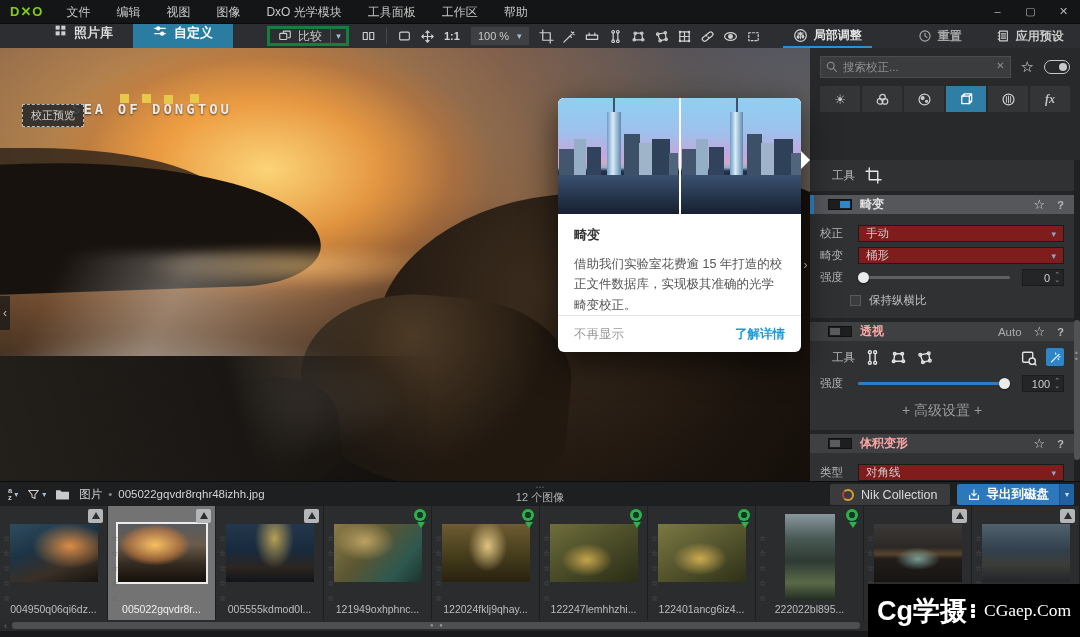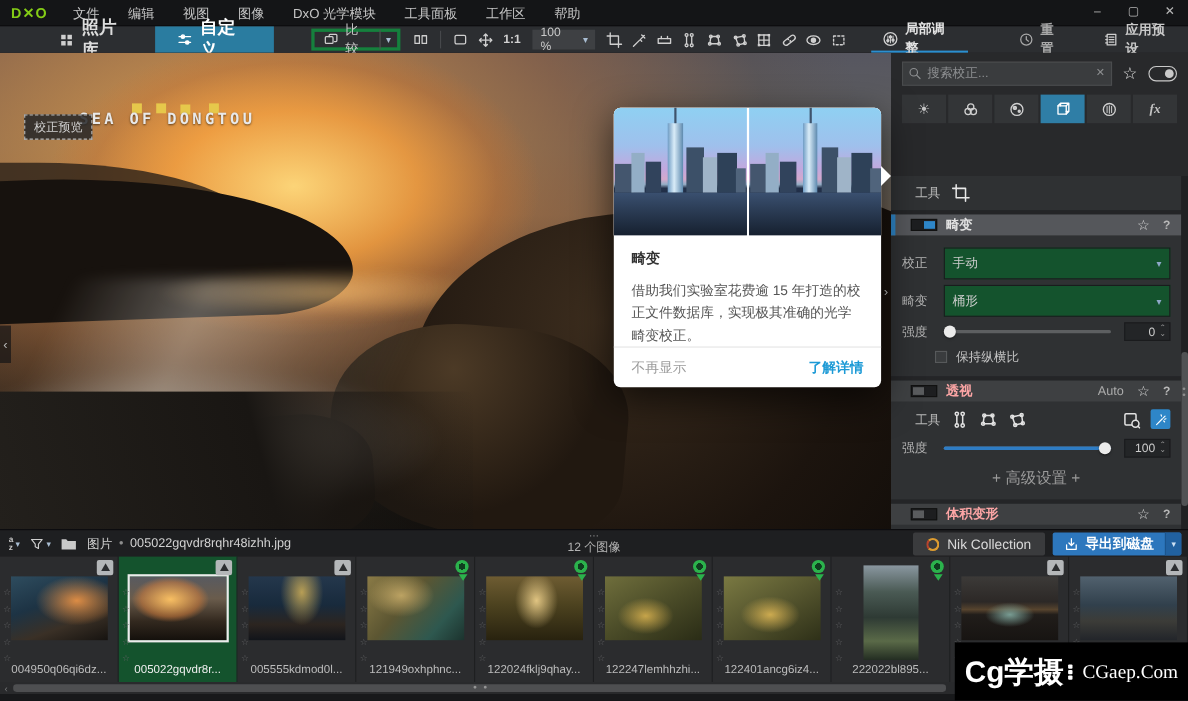--- a/index.html
+++ b/index.html
@@ -11,21 +11,21 @@
 
   
   .menubar{position:absolute;top:0;left:0;right:0;height:24px;background:#141517;display:flex;align-items:center;padding-left:10px;border-bottom:1px solid #0b0b0d}
   .logo{font-weight:bold;color:#84cc16;font-size:13px;letter-spacing:1px;margin-right:10px}
   .menu-item{padding:0 13px;color:#c6c6c6;font-size:12px;line-height:24px}
   .win-controls{position:absolute;right:0;top:0;height:23px;display:flex}
   .win-btn{width:33px;text-align:center;line-height:23px;color:#b5b5b5;font-size:11px}
 
   
   .toolbar{position:absolute;top:24px;left:0;right:0;height:24px;background:#2c2e31;display:flex;align-items:center}
-  .tab{height:24px;display:flex;align-items:center;gap:7px;padding:0 20px;font-weight:bold;color:#dcdcdc;font-size:16px}
+  .tab{height:24px;display:flex;gap:7px;padding:0 20px;font-weight:bold;color:#dcdcdc;font-size:13px}
   .tab:first-child{margin-left:34px}
   .tab.active{background:#2a7ca0;color:#fff}
   .tsep{width:1px;height:16px;background:#46484b;margin:0 6px}
   .compare-box{display:flex;align-items:center;height:20px;border:3px solid #15803d;margin-left:34px}
   .compare-main{display:flex;align-items:center;gap:6px;padding:0 8px;height:100%}
   .compare-caret{width:16px;text-align:center;border-left:1px solid #505254;color:#a9bdd2;font-size:9px;line-height:18px}
   .tool-ic{width:23px;height:24px;display:flex;align-items:center;justify-content:center}
   .ratio{font-weight:bold;color:#d2d2d2;font-size:11px;padding:0 5px}
   .zoom-dd{display:flex;align-items:center;gap:8px;background:#3e4043;height:18px;padding:0 7px;color:#c9c9c9;font-size:11px;margin:0 6px}
   .zoom-dd .dd-caret{color:#a9bdd2;font-size:9px}
@@ -107,21 +107,21 @@
   .toggle.on .knob{left:auto;right:1px;background:#2e86c8}
   .sec-title{font-weight:bold;color:#e2e2e2;font-size:12px}
   .sec-title.dim{color:#fca5a5}
   .sec-right{margin-left:auto;display:flex;align-items:center;gap:12px}
   .auto-lbl{color:#ababab;font-size:11.5px}
   .sec-star{color:#d8d8d8;font-size:13px}
   .sec-help{color:#b8b8b8;font-size:11px;font-weight:bold}
   .sec-body{padding:6px 10px 8px 10px}
   .prow{display:flex;align-items:center;gap:12px;margin:5px 0}
   .plabel{width:26px;color:#b5b5b5;font-size:11.5px;text-align:left}
-  .select{flex:1;height:29px;background:#14532d;border:1px solid #1a1b1d;display:flex;align-items:center;padding:0 7px;color:#cdcdcd;font-size:11.5px}
+  .select{flex:1;height:17px;background:#7f1d1d;border:1px solid #1a1b1d;display:flex;align-items:center;padding:0 7px;color:#cdcdcd;font-size:11.5px}
   .sel-caret{margin-left:auto;color:#8fa8c8;font-size:9px}
   .slider{flex:1;height:16px;position:relative;display:flex;align-items:center}
   .track{width:100%;height:3px;background:#5d5f61;border-radius:2px;position:relative}
   .fill{position:absolute;left:0;top:0;bottom:0;background:#2e7cc4;border-radius:2px}
   .knob-s{position:absolute;top:2.5px;width:11px;height:11px;border-radius:50%;background:#ebebeb;box-shadow:0 1px 2px rgba(0,0,0,.5)}
   .numbox{width:42px;height:17px;background:#232527;border:1px solid #1a1b1d;display:flex;align-items:center;justify-content:flex-end;padding:0 3px;gap:4px;color:#cdcdcd;font-size:11px}
   .spin{display:flex;flex-direction:column;line-height:4.5px;font-size:7px;color:#9a9a9a}
   .chk-row{display:flex;align-items:center;gap:8px;margin:7px 0 2px 30px}
   .checkbox{width:11px;height:11px;background:#3a3c3e;border:1px solid #57595b}
   .chk-label{color:#c3c3c3;font-size:11.5px}
@@ -147,21 +147,21 @@
   .nik-btn{height:21px;background:#3a3b3d;border-radius:2px;display:flex;align-items:center;gap:7px;padding:0 12px;color:#d9d9d9;font-size:12.5px}
   .nik-ring{width:12px;height:12px;border-radius:50%;border:2.5px solid #dd9c30;border-left-color:#b8442c}
   .export-btn{height:21px;background:#2d77bd;border-radius:2px;display:flex;align-items:center;overflow:hidden}
   .export-main{display:flex;align-items:center;gap:6px;padding:0 10px;color:#fff;font-weight:bold;font-size:12.5px}
   .export-main .ic{stroke:#fff}
   .export-caret{width:15px;align-self:stretch;background:#2161a0;color:#cfe2f4;font-size:8px;display:flex;align-items:center;justify-content:center;border-left:1px solid #1b558e}
 
   
   .strip{position:absolute;top:506px;left:0;right:0;height:114px;background:#242527;display:flex}
   .cell{width:108px;height:114px;position:relative;background:#2b2c2e;border-right:1px solid #1d1e20;display:flex;justify-content:center}
-  .cell.selected{background:#14532d}
+  .cell.selected{background:#737373}
   .cell .timg{margin-top:18px;width:88px;height:58px}
   .cell.selected .timg{outline:2px solid #ececec}
   .cell.portrait .timg{width:50px;height:86px;margin-top:8px}
   .thumb-label{position:absolute;bottom:5px;left:0;right:0;text-align:center;font-size:10.5px;color:#bdbdbd;white-space:nowrap;overflow:hidden}
   .cell.selected .thumb-label{color:#efefef}
   .tstars{position:absolute;left:3px;top:24px;display:flex;flex-direction:column;gap:1px}
   .tstar::before{content:"☆";font-size:8px;color:#606163}
   .thumb-badge{position:absolute;top:3px;right:4px;z-index:3}
   .thumb-badge.warning{width:15px;height:14px;background:#b4b7b9;border-radius:2px}
   .thumb-badge.warning::after{content:"";position:absolute;left:3.5px;top:3px;border-left:4px solid transparent;border-right:4px solid transparent;border-bottom:7px solid #2c2e30}

